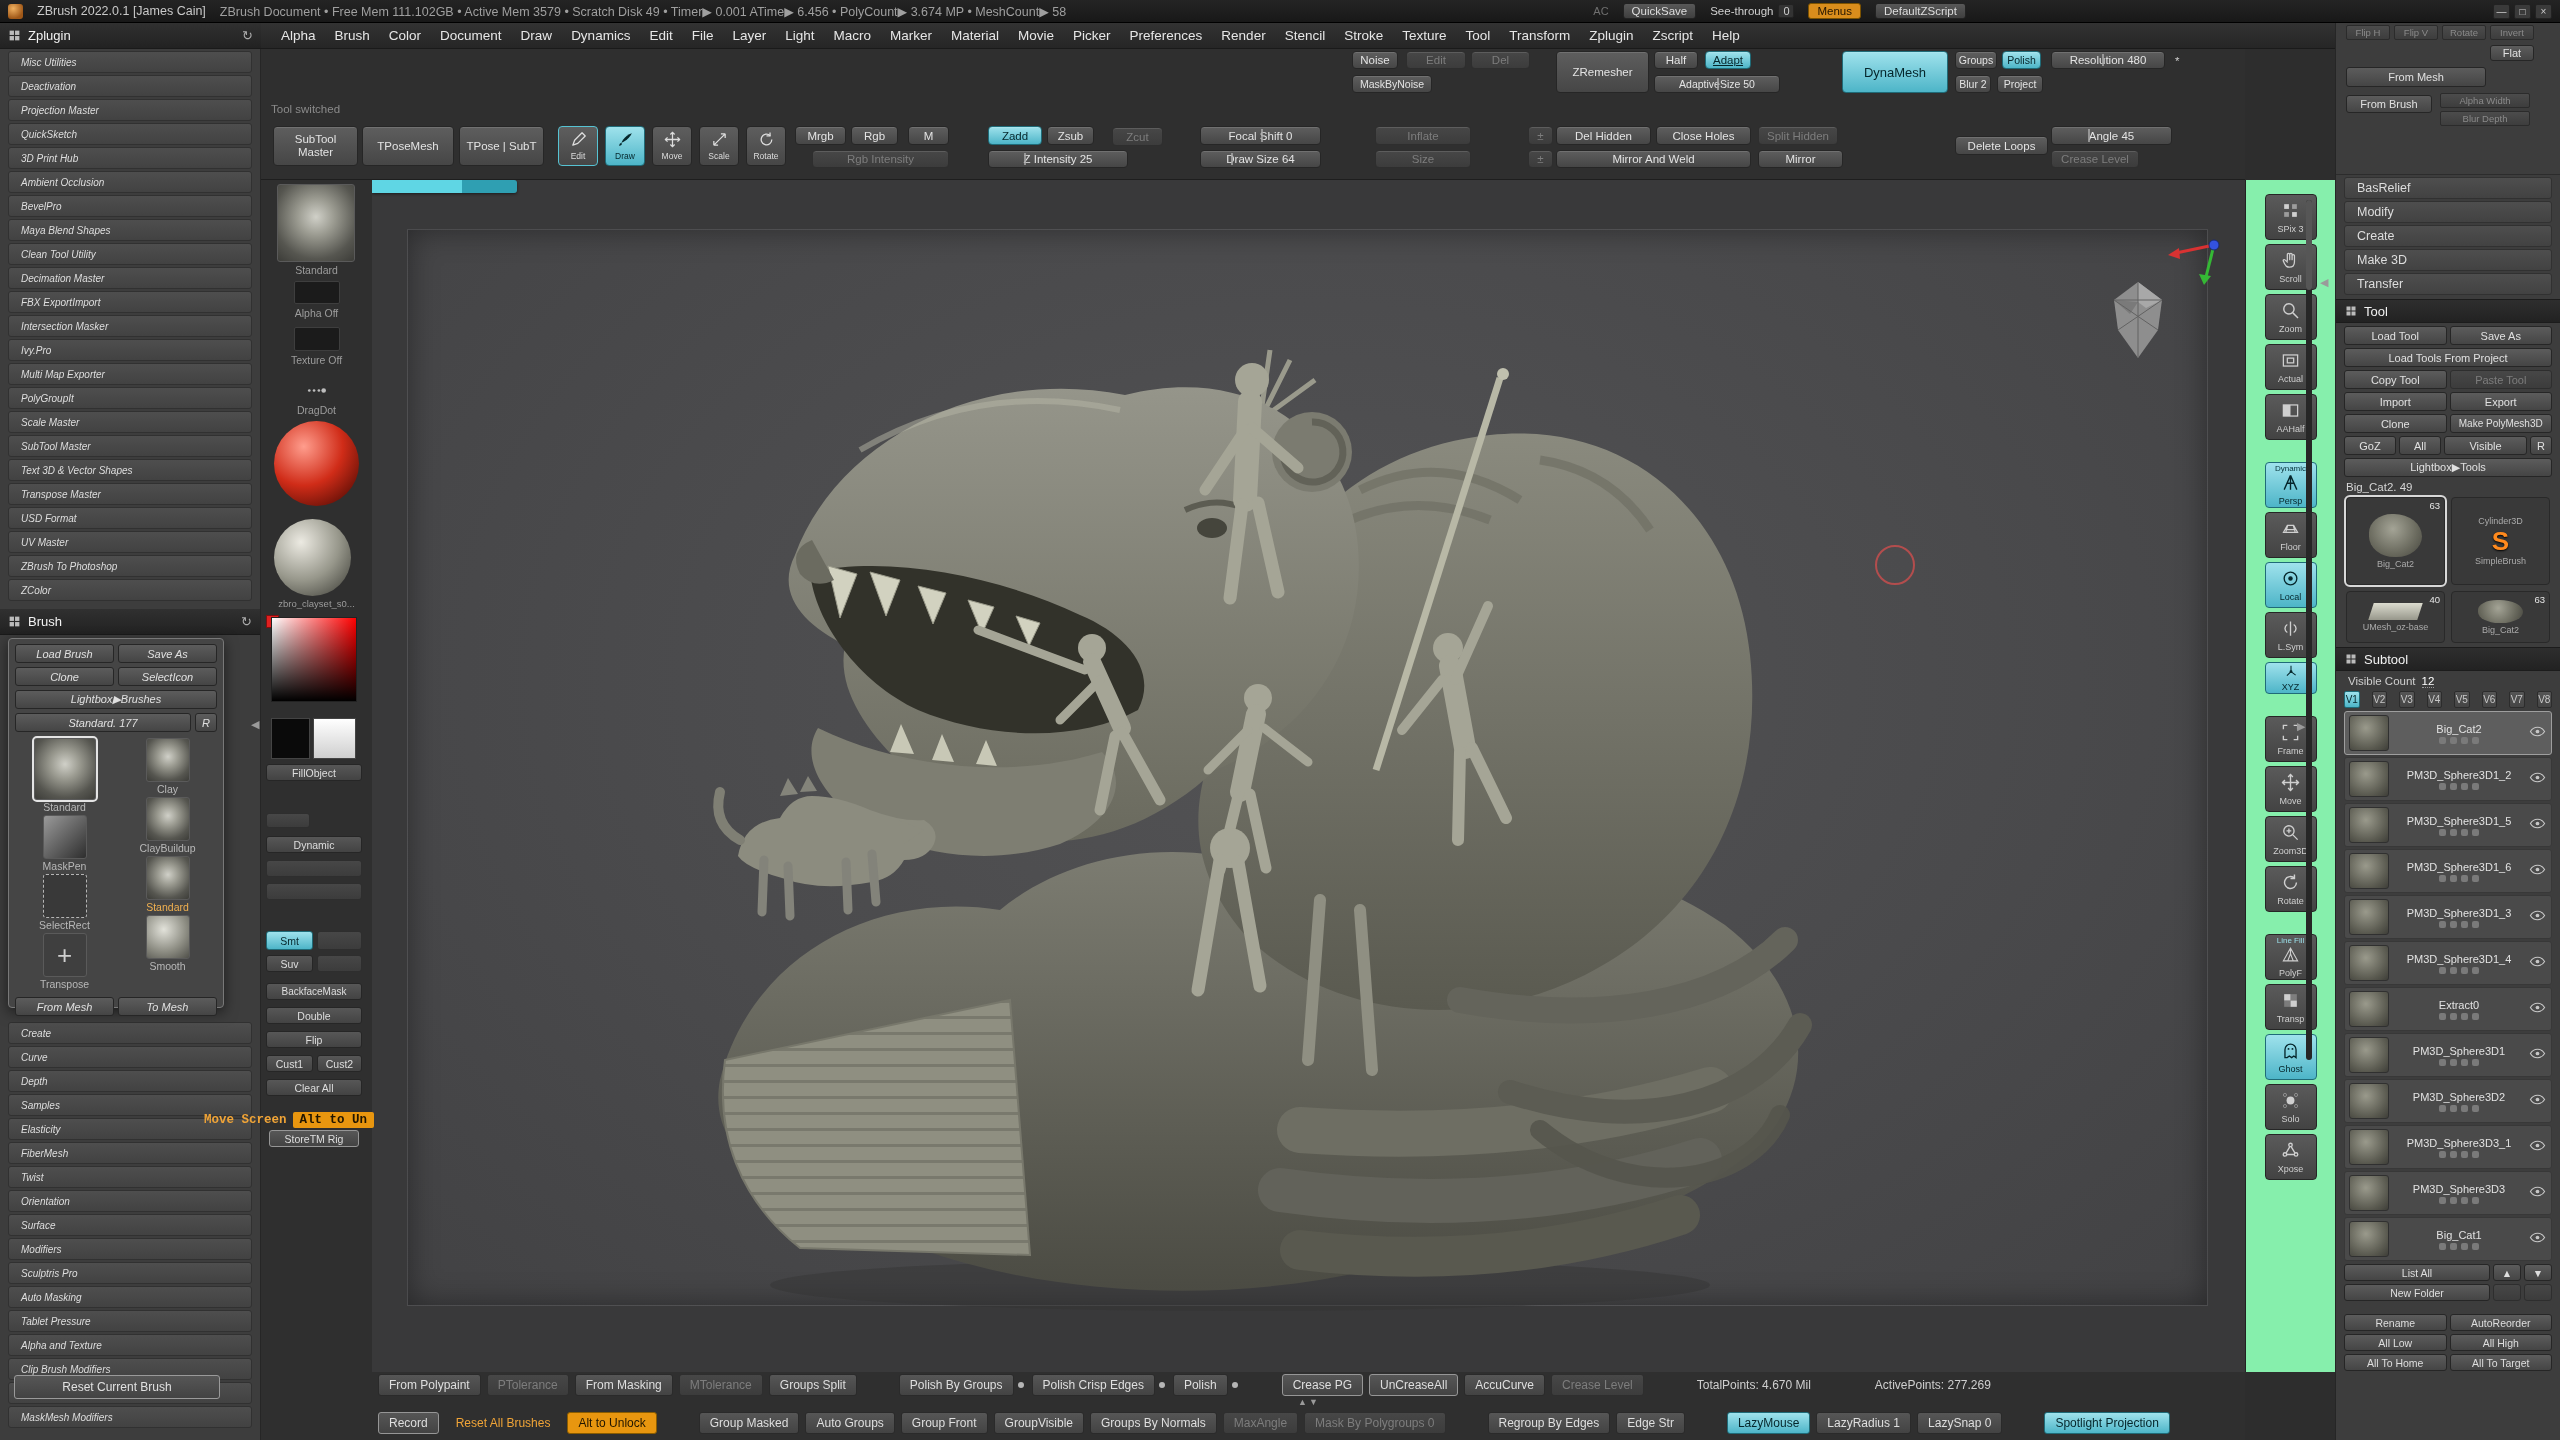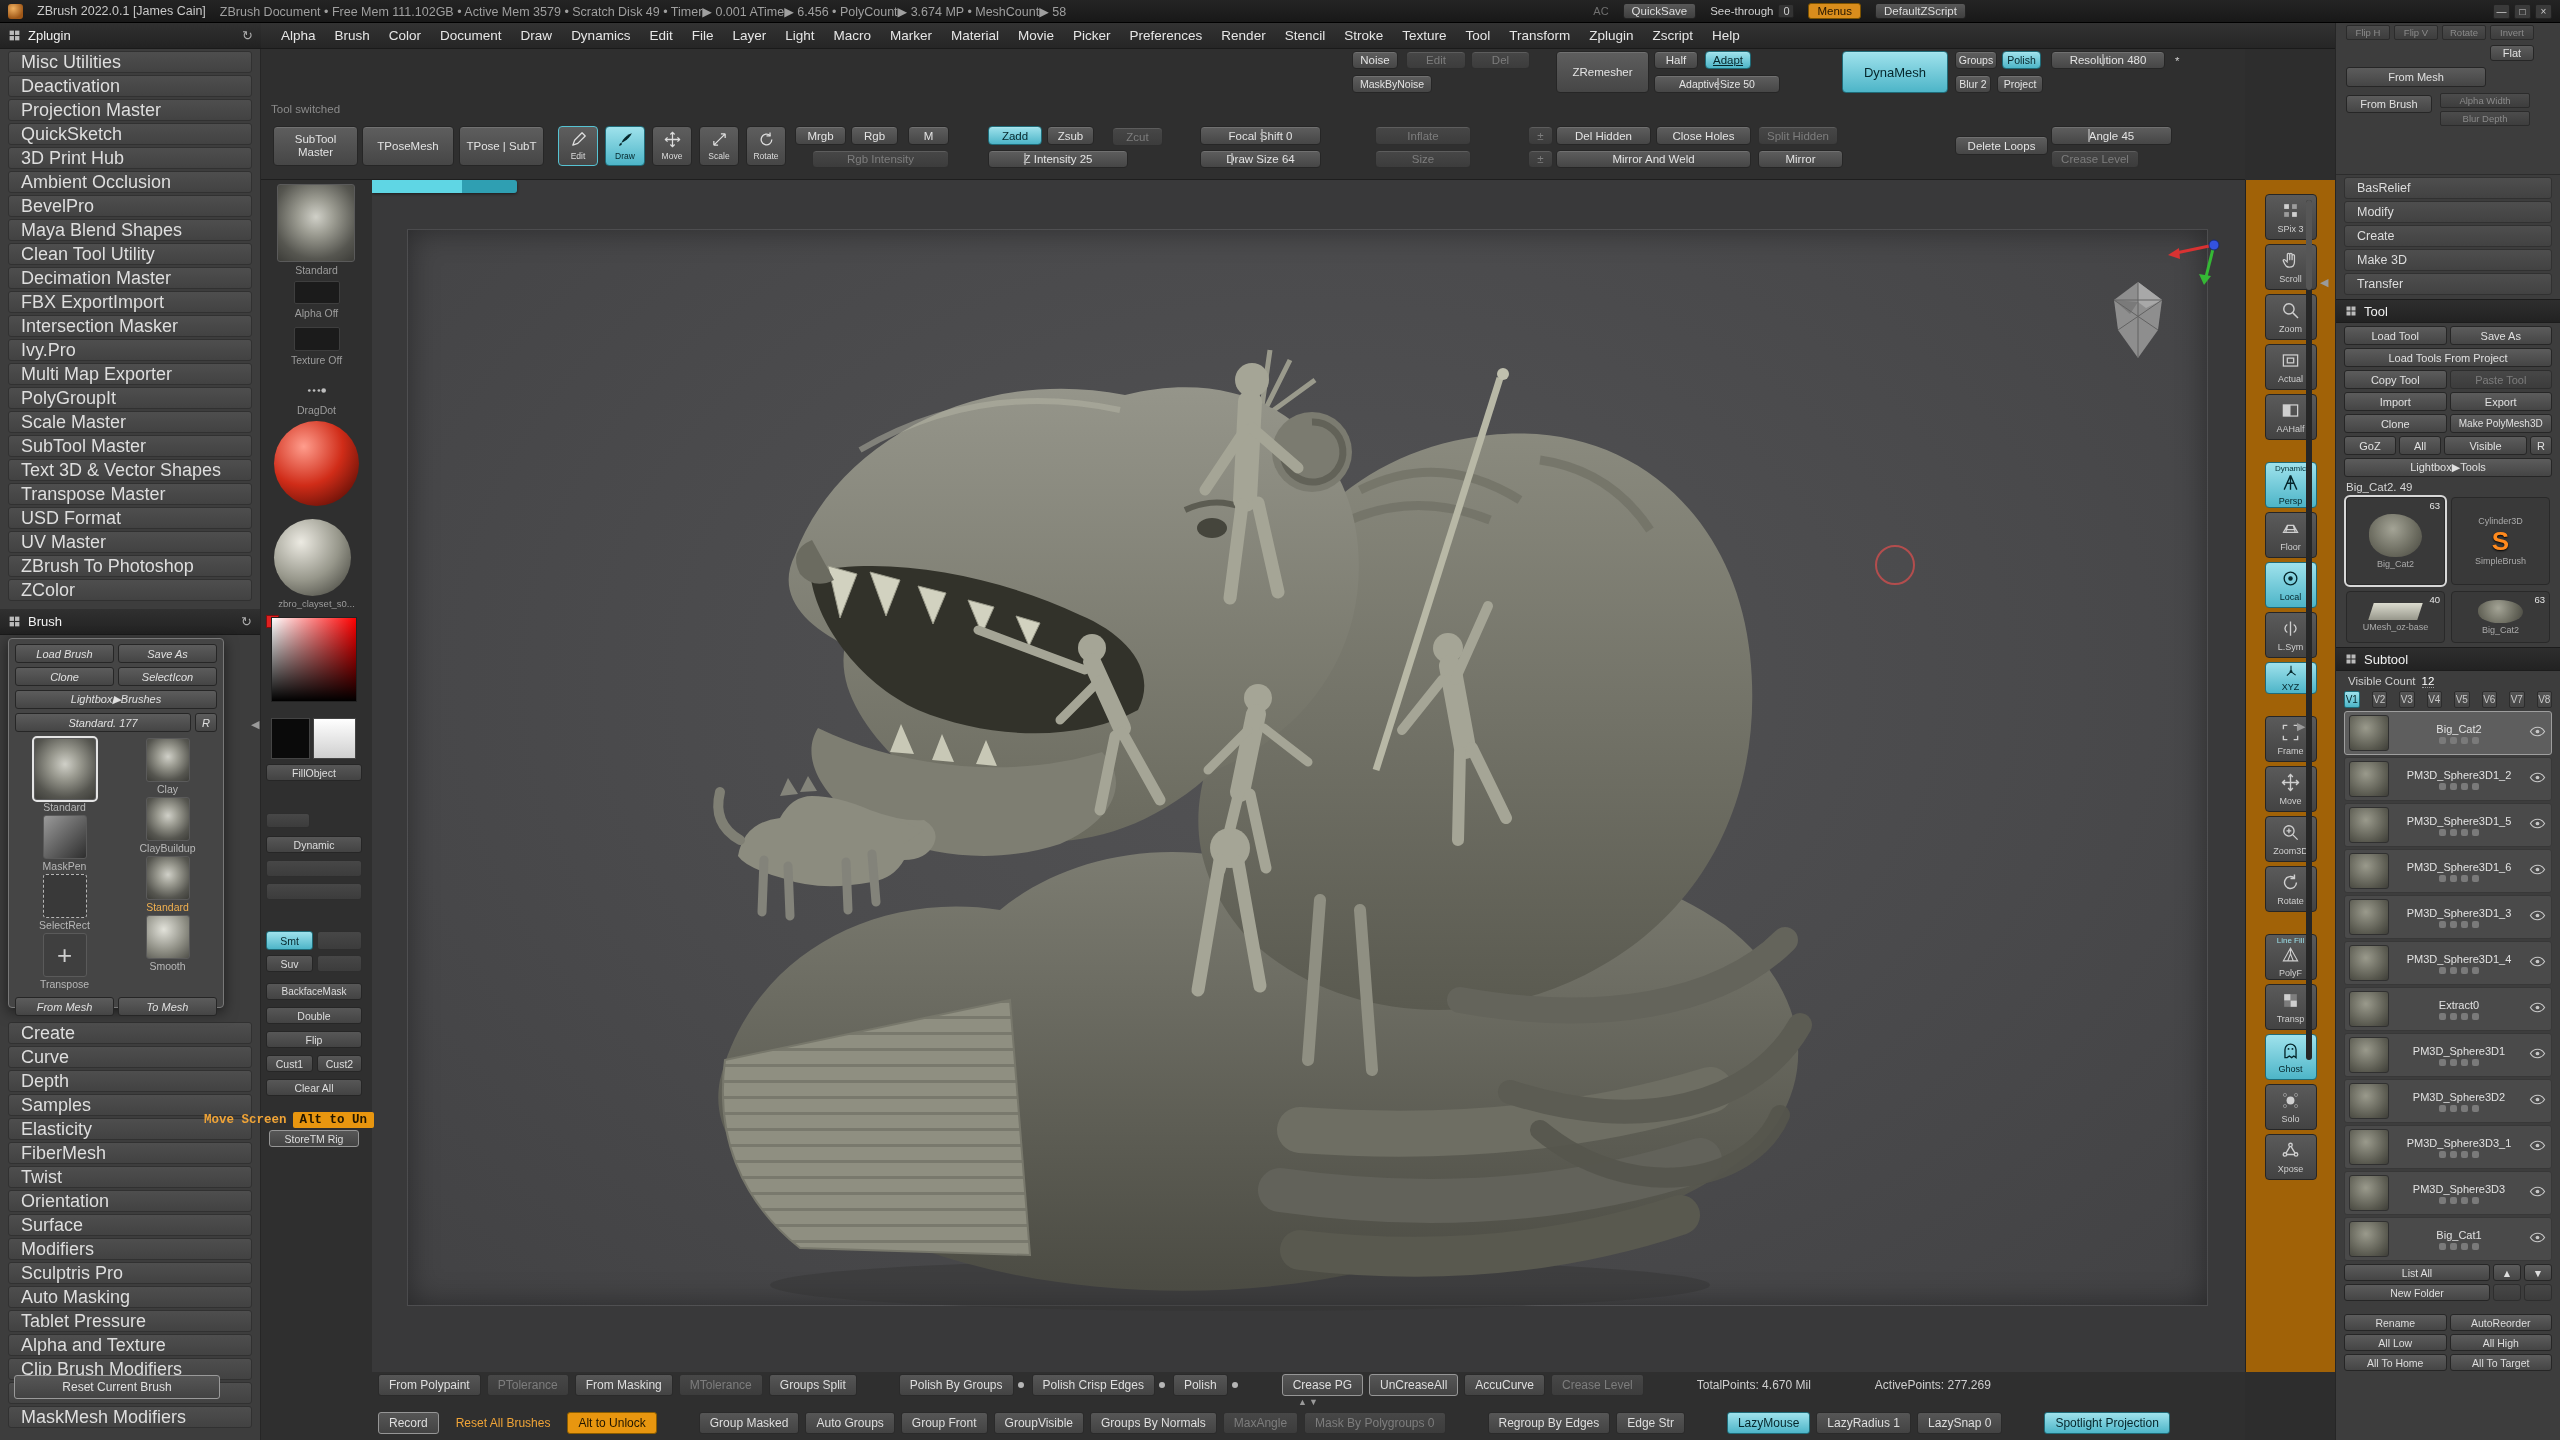--- a/index.html
+++ b/index.html
@@ -41,21 +41,21 @@
              display:flex; align-items:center; padding:0 12px; gap:3px; }
   .menu-item { padding:2px 8px; font-size:13.5px; color:#e6e6e6; }
   .tray-header { display:flex; align-items:center; height:26px; background:linear-gradient(#303030,#222); color:#f2f2f2;
                  font-size:13px; padding:0 8px; gap:7px; border-bottom:1px solid #1a1a1a; }
   .tray-header .hicon { width:13px; height:13px; color:#bbb; }
   .tray-header .refresh { margin-left:auto; color:#aaa; font-size:13px; }
 
   
   #left-tray { position:absolute; left:0; top:49px; width:261px; height:1391px; background:#3d3d3d; border-right:1px solid #262626; overflow:hidden; }
   .tray-item { height:22px; margin:2px 8px 0 8px; display:flex; align-items:center; padding-left:12px;
-               background:linear-gradient(#4e4e4e,#424242); border:1px solid #313131; border-radius:3px; font-size:18px; color:#dedede; }
+               background:linear-gradient(#4e4e4e,#424242); border:1px solid #313131; border-radius:3px; font-size:10px; color:#dedede;font-style:italic; }
   #brush-flyout { position:absolute; left:8px; top:589px; width:216px; height:370px; background:#454545;
                   border:1px solid #787878; border-radius:4px; box-shadow:0 4px 14px rgba(0,0,0,.55); padding:5px 6px; z-index:5; }
   .bp-row { display:flex; gap:4px; margin-bottom:4px;font-style:italic; }
   .bp-btn { flex:1; height:19px; display:flex; align-items:center; justify-content:center; background:linear-gradient(#5c5c5c,#454545);
             border:1px solid #262626; border-radius:3px; font-size:11px; color:#e0e0e0; white-space:nowrap; }
   .bp-btn.sq { flex:0 0 22px; }
   .bp-cols { display:flex; gap:8px; padding:2px 2px; }
   .bp-col { flex:1; display:flex; flex-direction:column; gap:2px; align-items:center; }
   .bcell { display:flex; flex-direction:column; align-items:center; width:100%; }
   .bthumb { width:44px; height:44px; border:1px solid #5a5a5a; border-radius:3px;
@@ -89,21 +89,21 @@
   #doc { position:absolute; left:35px; top:49px; width:1801px; height:1077px;
          background:radial-gradient(ellipse at 50% 42%, #535355 0%, #4a4a4c 55%, #424244 100%);
          border:1px solid rgba(255,255,255,.05); box-shadow:0 0 30px rgba(0,0,0,.4) inset; }
   #progressbar { position:absolute; left:0; top:0; width:145px; height:13px; border-radius:0 3px 3px 0;
                  background:linear-gradient(90deg,#5fd6e4 0 62%, #2f9fb2 62%); box-shadow:0 1px 3px rgba(0,0,0,.5); }
   #cursor-circle { position:absolute; left:1503px; top:365px; width:40px; height:40px; border-radius:50%;
                    border:2px solid rgba(198,78,78,.85); }
   .divider-arrow { position:absolute; color:#9a9a9a; font-size:11px; z-index:6; }
 
   
-  #right-shelf { position:absolute; left:2245px; top:180px; width:90px; height:1192px; background:#a16207; border-left:1px solid #222; }
+  #right-shelf { position:absolute; left:2245px; top:180px; width:90px; height:1192px; background:#86efac; border-left:1px solid #222; }
   #right-shelf .col { display:flex; flex-direction:column; align-items:center; padding-top:10px; }
   .ri { width:52px; height:46px; margin-top:4px; display:flex; flex-direction:column; align-items:center; justify-content:center;
         background:linear-gradient(#5a5a5a,#434343); border:1px solid #262626; border-radius:4px; color:#cfcfcf; }
   .ri svg { width:19px; height:19px; }
   .ri-label { font-size:9px; margin-top:1px; }
   .ri-caption { font-size:8px; color:#9adfe9; }
   .ri.f-active .ri-caption { color:#06333a; }
   .ri.f-gap { margin-top:22px; }
   .ri.f-small { height:32px; }
   .ri.f-small svg { width:14px; height:14px; }

